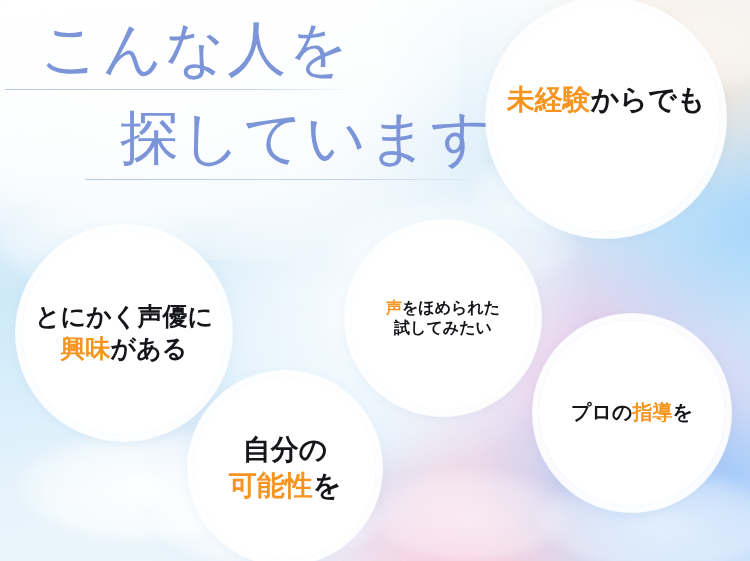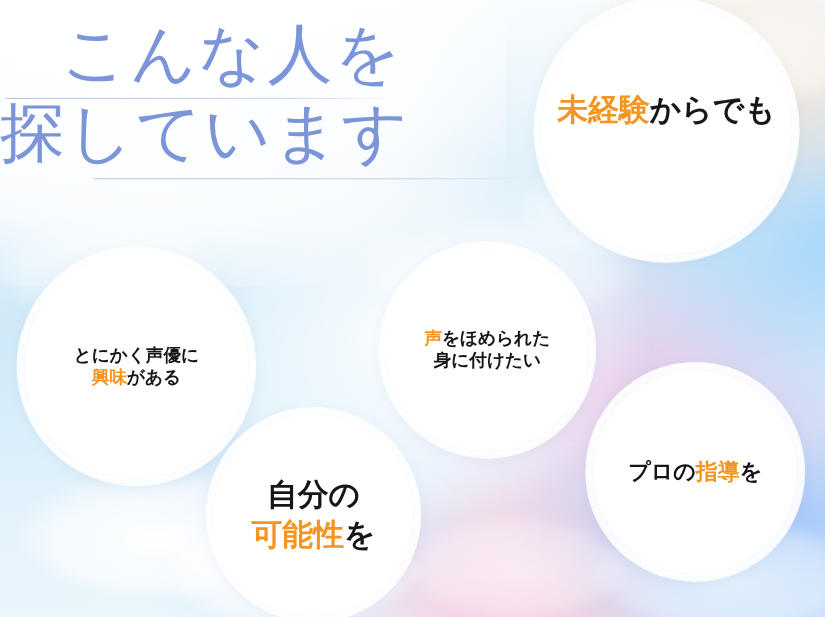--- a/index.html
+++ b/index.html
@@ -91,22 +91,22 @@
   }
   .title-line {
     color: #7b95d8;
     font-family: "DejaVu Sans", "Liberation Sans", sans-serif;
     font-size: 59px;
     font-weight: 400;
     letter-spacing: 2px;
     line-height: 1.05;
     white-space: nowrap;
   }
-  .title-line.l1 { padding-left: 56px; }
-  .title-line.l2 { }
+  .title-line.l1 { padding-left: 40px; }
+  .title-line.l2 { padding-left: 120px; margin-top: 17px; }
   .rule {
     height: 1px;
     background: linear-gradient(to right, #b9c9e8 0%, #c6d4ec 70%, rgba(198,212,236,0) 100%);
   }
   .rule.r1 { margin: 9px 0 0 5px;  width: 352px; }
   .rule.r2 { margin: 10px 0 0 85px; width: 405px; }
 
   
   .bubble {
     position: absolute;
@@ -128,29 +128,29 @@
     font-weight: bold;
     line-height: 1.28;
     white-space: nowrap;
   }
   .hl { color: #f5941e; }
 
   #bubble-1 { left: 492px; top: 4px;   width: 228px; height: 228px; }
   #bubble-1 .txt { font-size: 28px; }
 
   #bubble-2 { left: 22px;  top: 231px; width: 204px; height: 204px; }
-  #bubble-2 .txt { font-size: 16px; }
+  #bubble-2 .txt { font-size: 25px; }
 
   #bubble-3 { left: 351px; top: 226px; width: 184px; height: 184px; }
   #bubble-3 .txt { font-size: 16px; }
 
   #bubble-4 { left: 194px; top: 377px; width: 182px; height: 182px; }
   #bubble-4 .txt { font-size: 28px; }
 
-  #bubble-5 { left: 539px; top: 336px; width: 186px; height: 186px; }
+  #bubble-5 { left: 539px; top: 320px; width: 186px; height: 186px; }
   #bubble-5 .txt { font-size: 20px; }
 </style>
 </head>
 <body>
 
 <div id="banner">
 
   <div class="sky-base"></div>
   <div class="sky-rainbow-right"></div>
   <div class="sky-rainbow-bottom"></div>
@@ -172,21 +172,21 @@
     <div class="rule r2"></div>
   </div>
 
   <div class="bubble" id="bubble-1">
     <div class="txt"><span class="hl">未経験</span><span>からでも</span><br><br></div>
   </div>
   <div class="bubble" id="bubble-2">
     <div class="txt"><span>とにかく声優に</span><br><span class="hl">興味</span><span>がある</span></div>
   </div>
   <div class="bubble" id="bubble-3">
-    <div class="txt"><span class="hl">声</span><span>をほめられた</span><br><span>身に付けたい</span></div>
+    <div class="txt"><span class="hl">声</span><span>をほめられた</span><br><span>試してみたい</span></div>
   </div>
   <div class="bubble" id="bubble-4">
     <div class="txt"><span>自分の</span><br><span class="hl">可能性</span><span>を</span><br></div>
   </div>
   <div class="bubble" id="bubble-5">
     <div class="txt"><span>プロの</span><span class="hl">指導</span><span>を</span><br></div>
   </div>
 
 </div>
 

